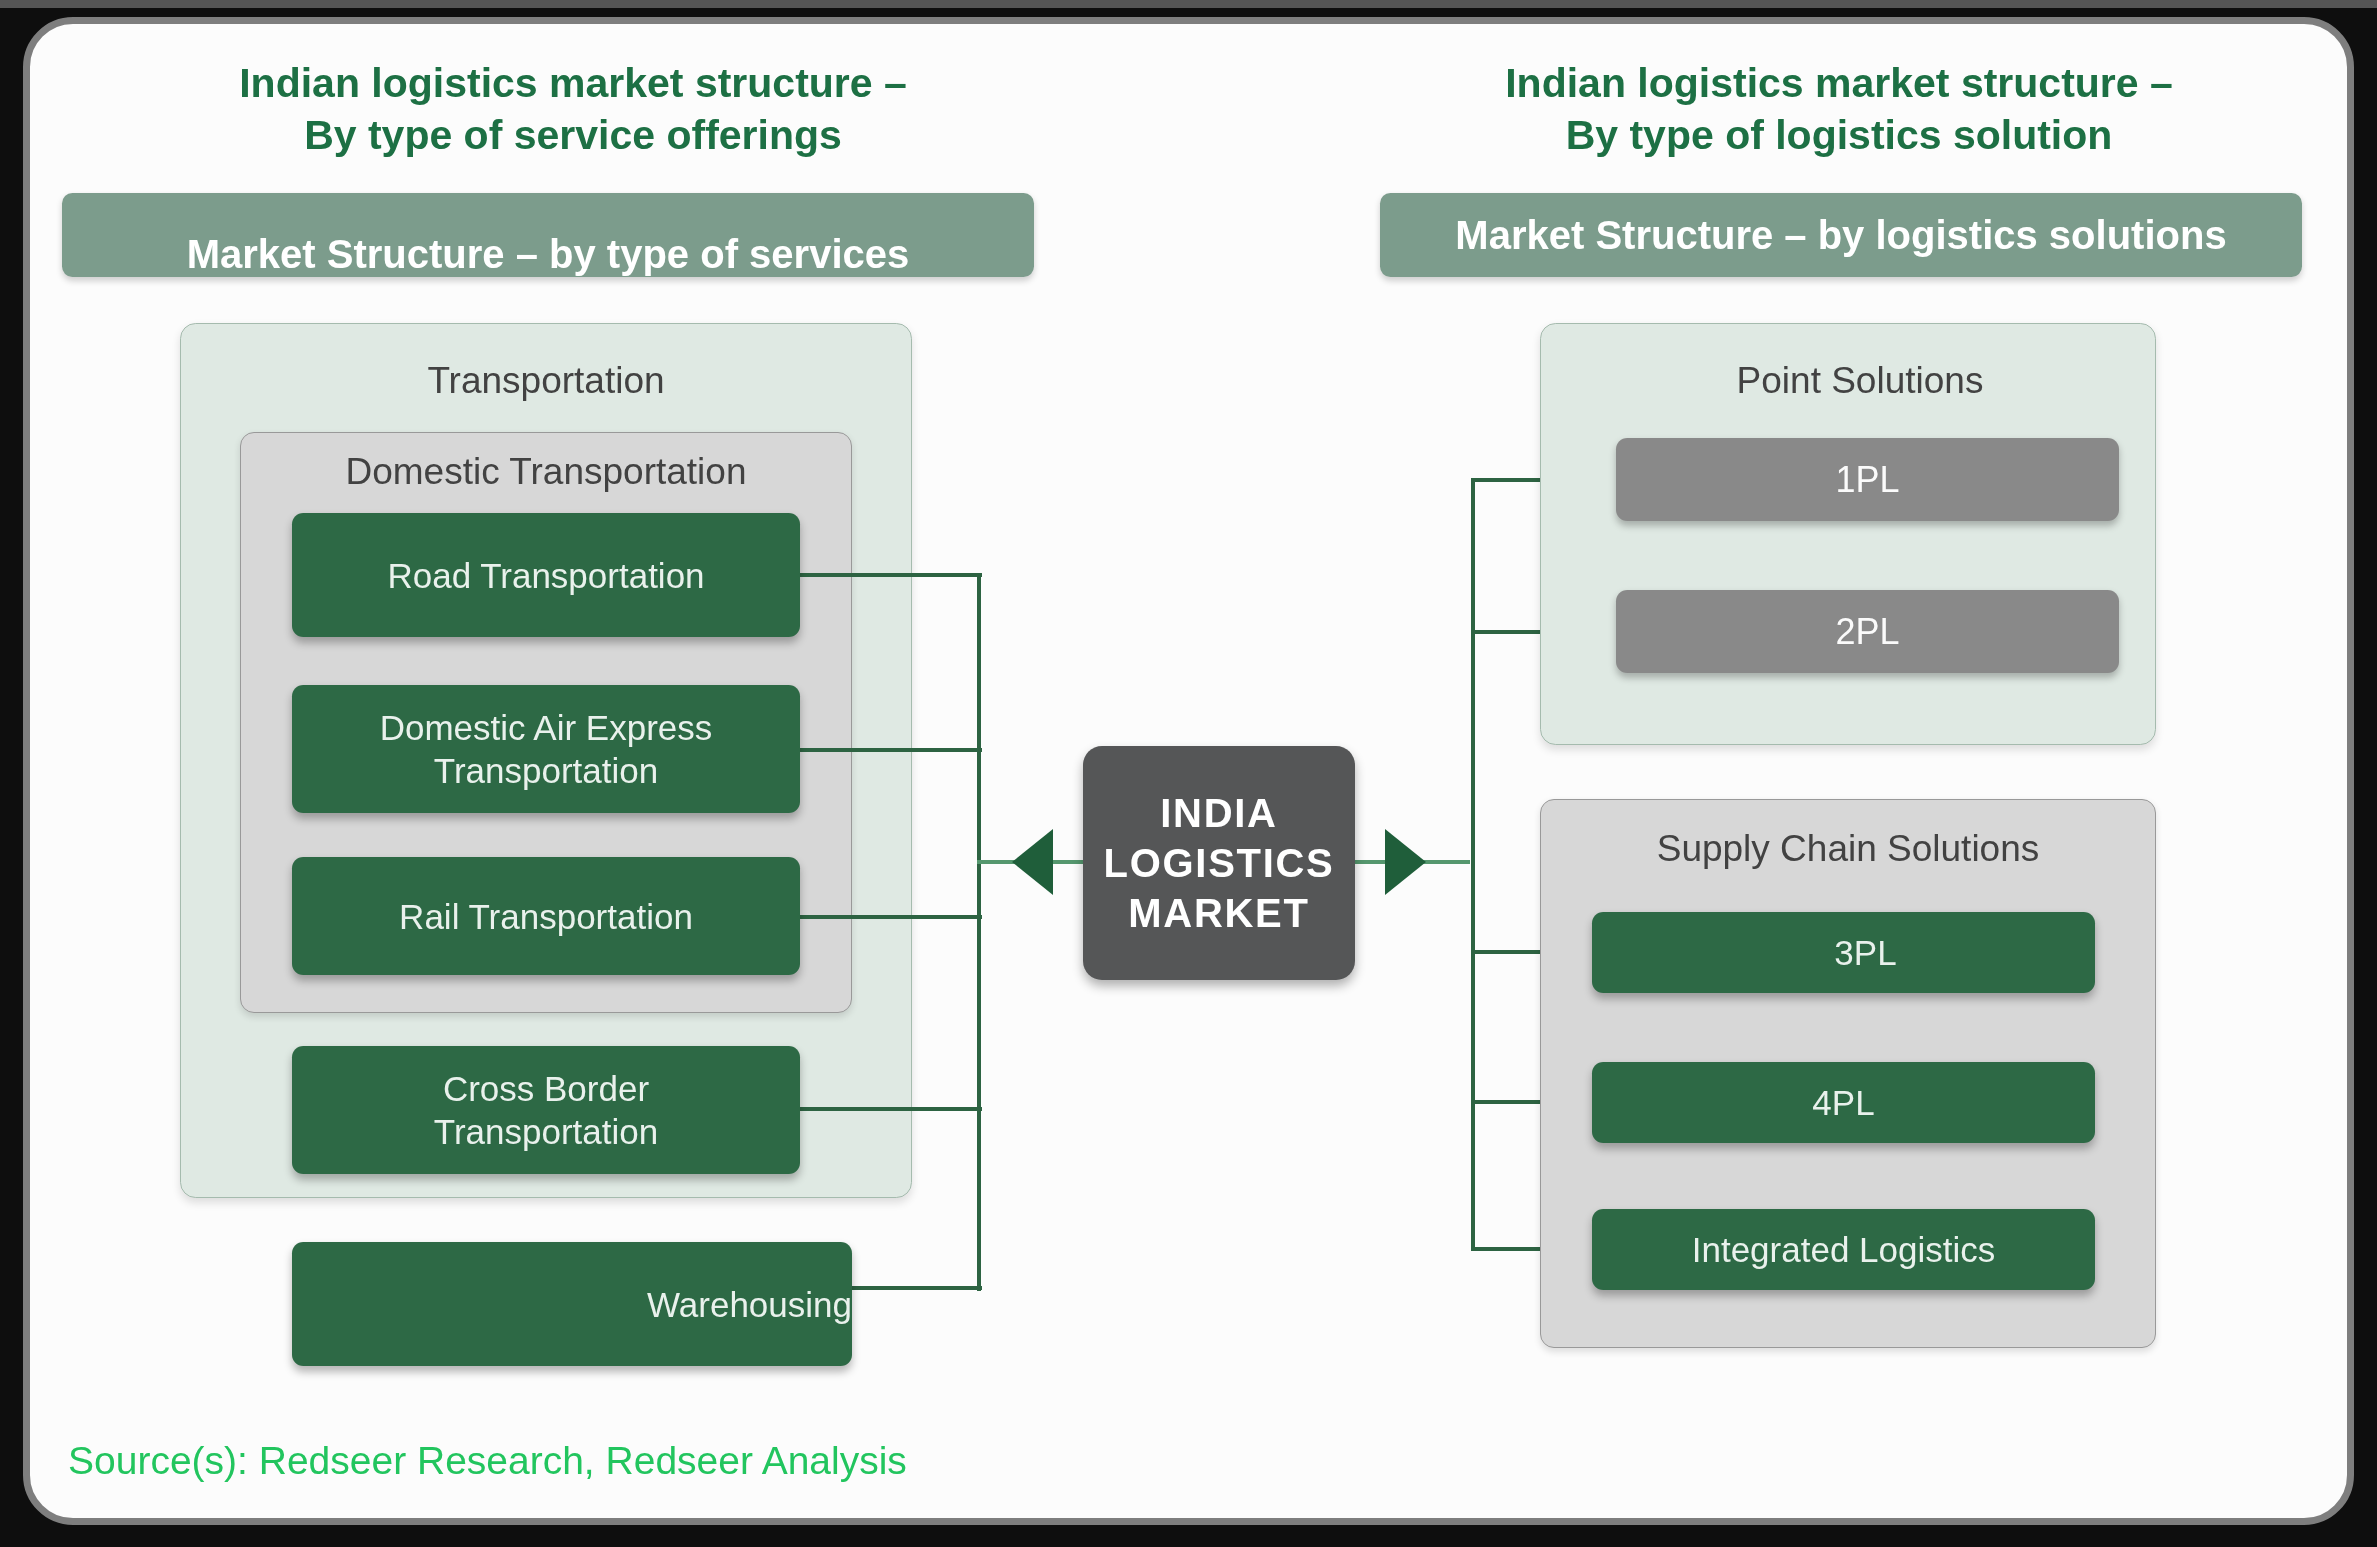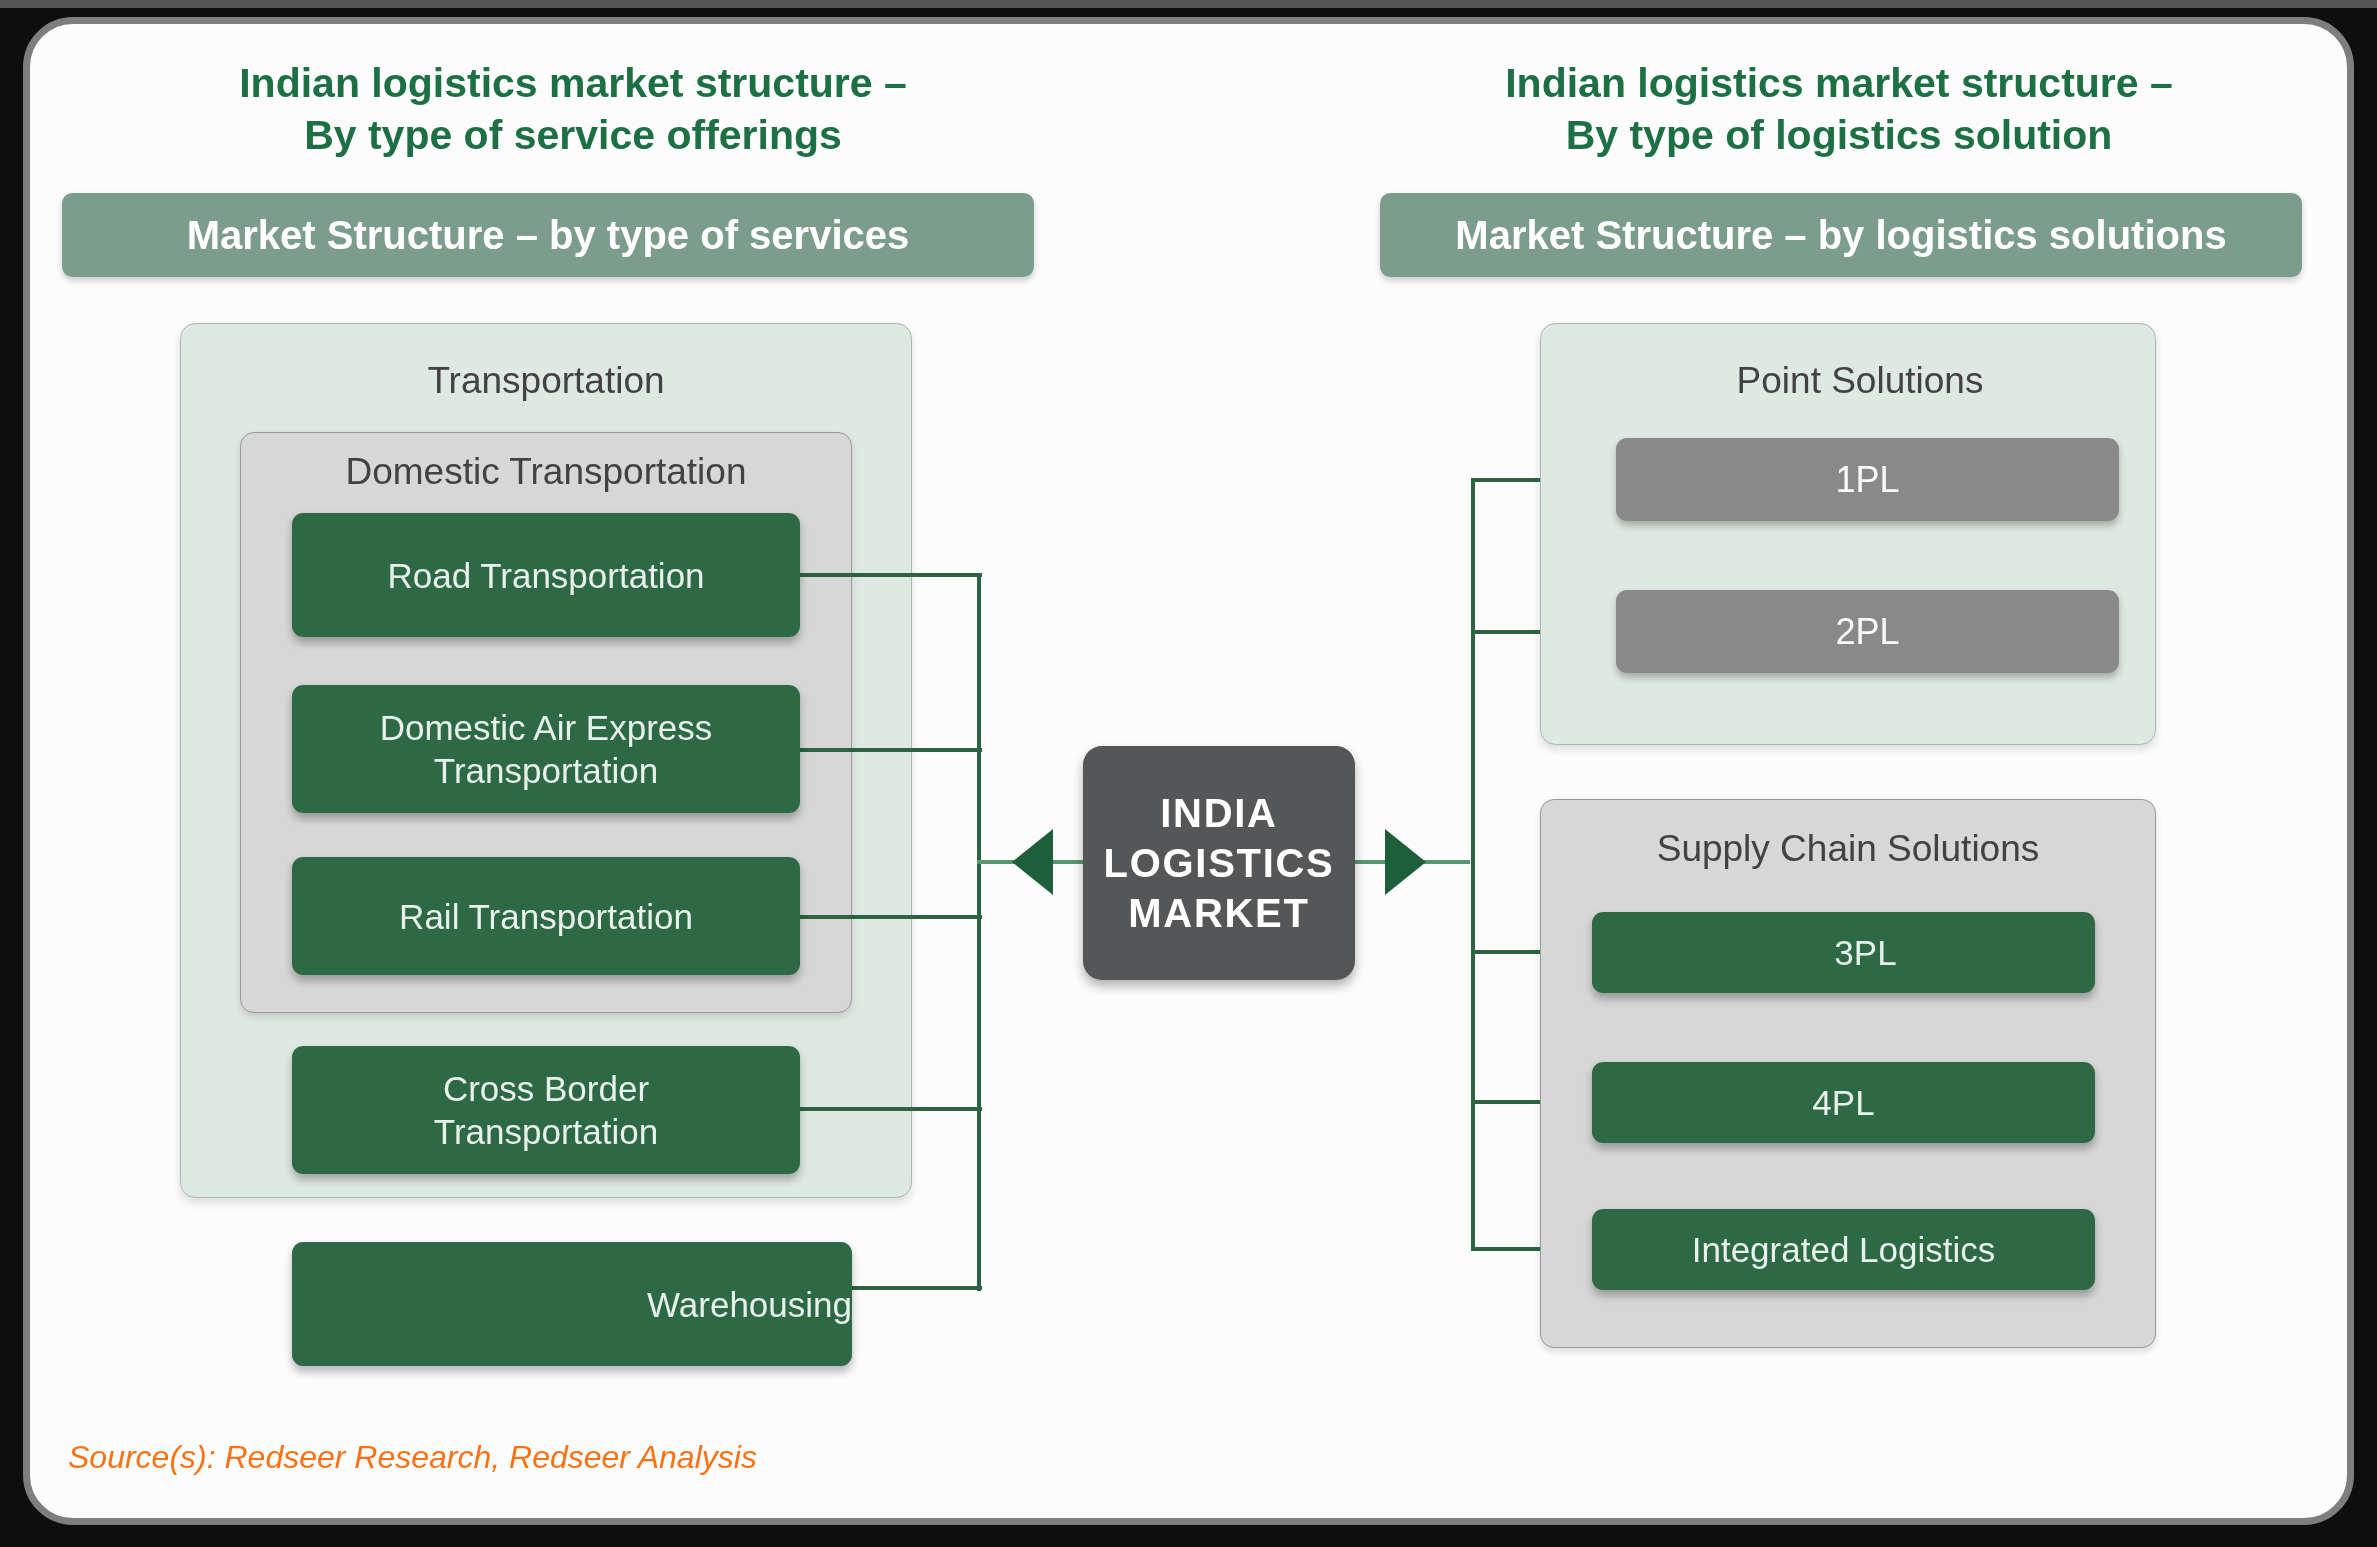--- a/index.html
+++ b/index.html
@@ -141,36 +141,35 @@
   .arrow-right {
     position: absolute;
     width: 0; height: 0;
     border-top: 33px solid transparent;
     border-bottom: 33px solid transparent;
     border-left: 41px solid #1f5e3a;
   }
   .source {
     position: absolute;
     left: 68px; top: 1439px;
-    font-style: italic;
-    font-size: 32px;
-    color: #f97316;
+    font-size: 39px;
+    color: #22c55e;
   }
 </style>
 </head>
 <body>
 
 <div class="top-strip"></div>
 <div class="card"></div>
 
 <div class="title" style="left:96px; top:57px;">
   <div>Indian logistics market structure –</div>
   <div>By type of service offerings</div>
 </div>
-<div class="banner" style="left:62px; top:193px; width:972px;">
+<div class="banner" style="left:62px; top:193px; width:972px;align-items:flex-end;">
   <span>Market Structure – by type of services</span>
 </div>
 
 <div class="title" style="left:1362px; top:57px;">
   <div>Indian logistics market structure –</div>
   <div>By type of logistics solution</div>
 </div>
 <div class="banner" style="left:1380px; top:193px; width:922px;">
   <span>Market Structure – by logistics solutions</span>
 </div>

